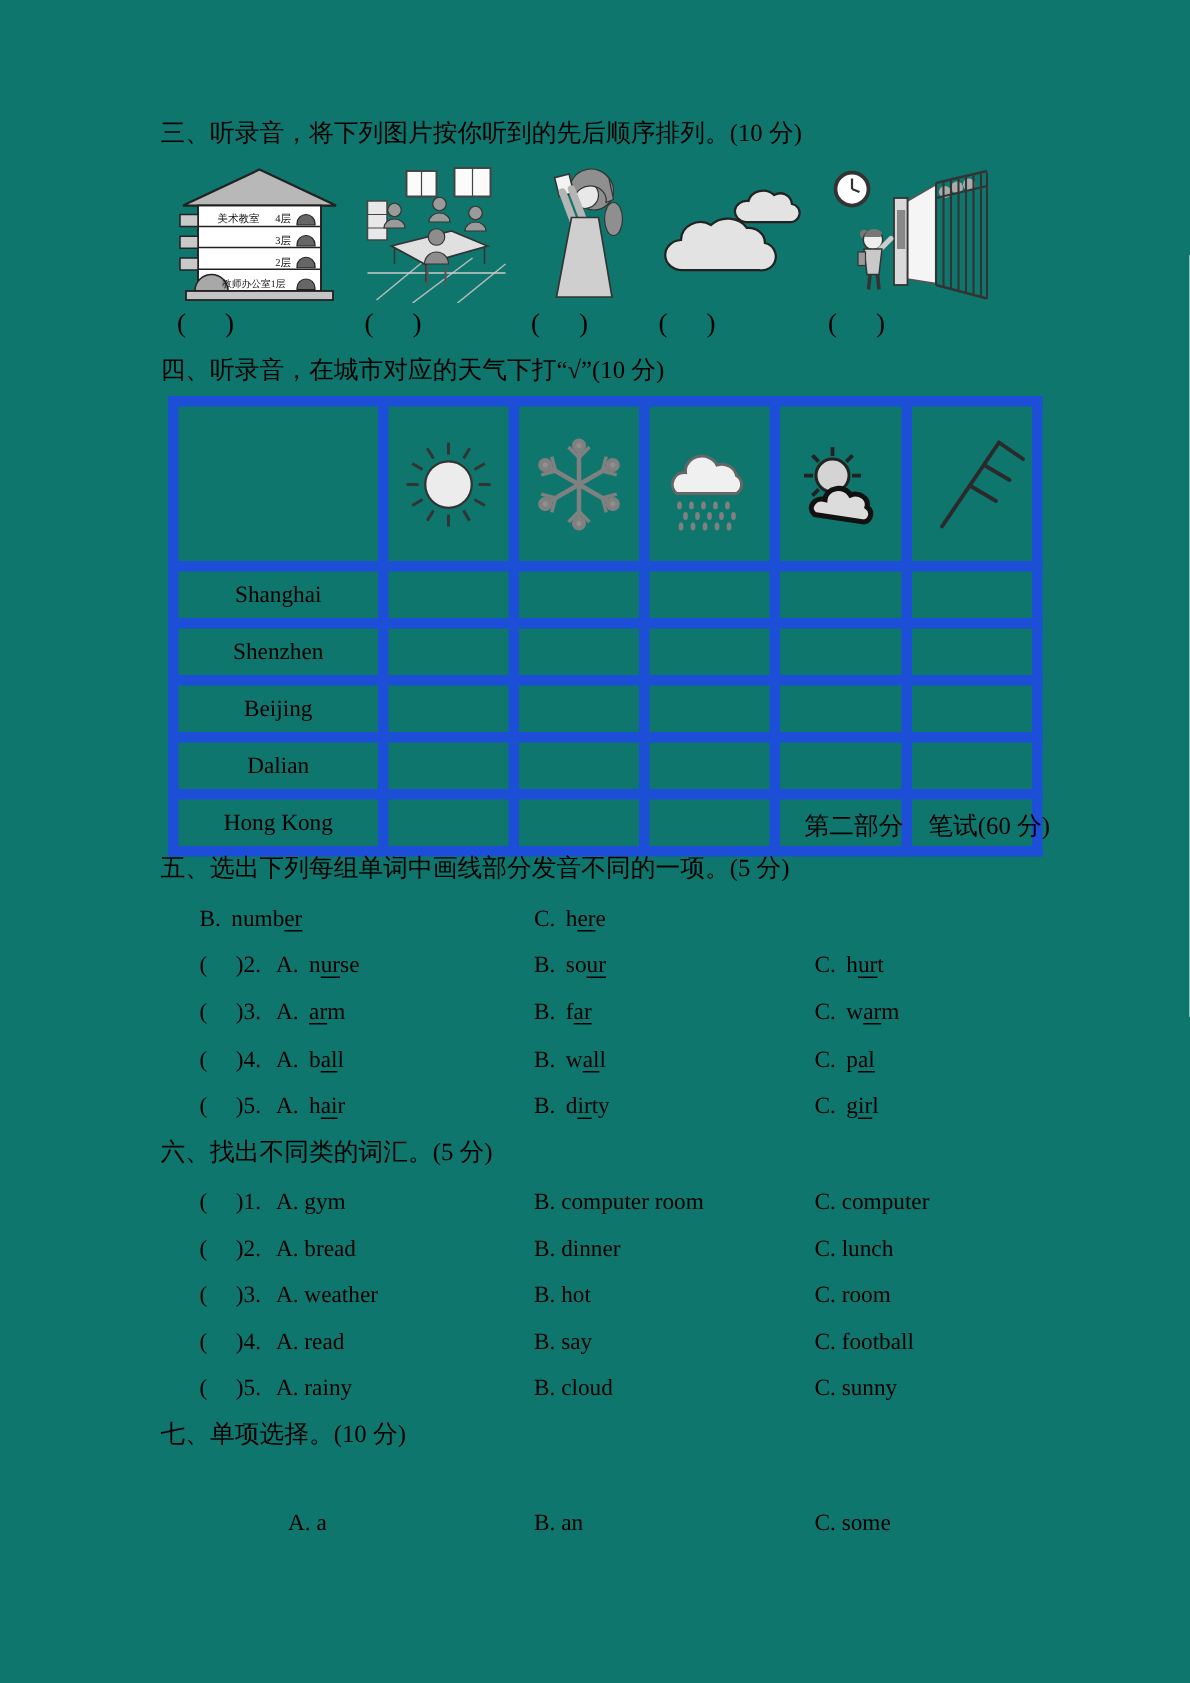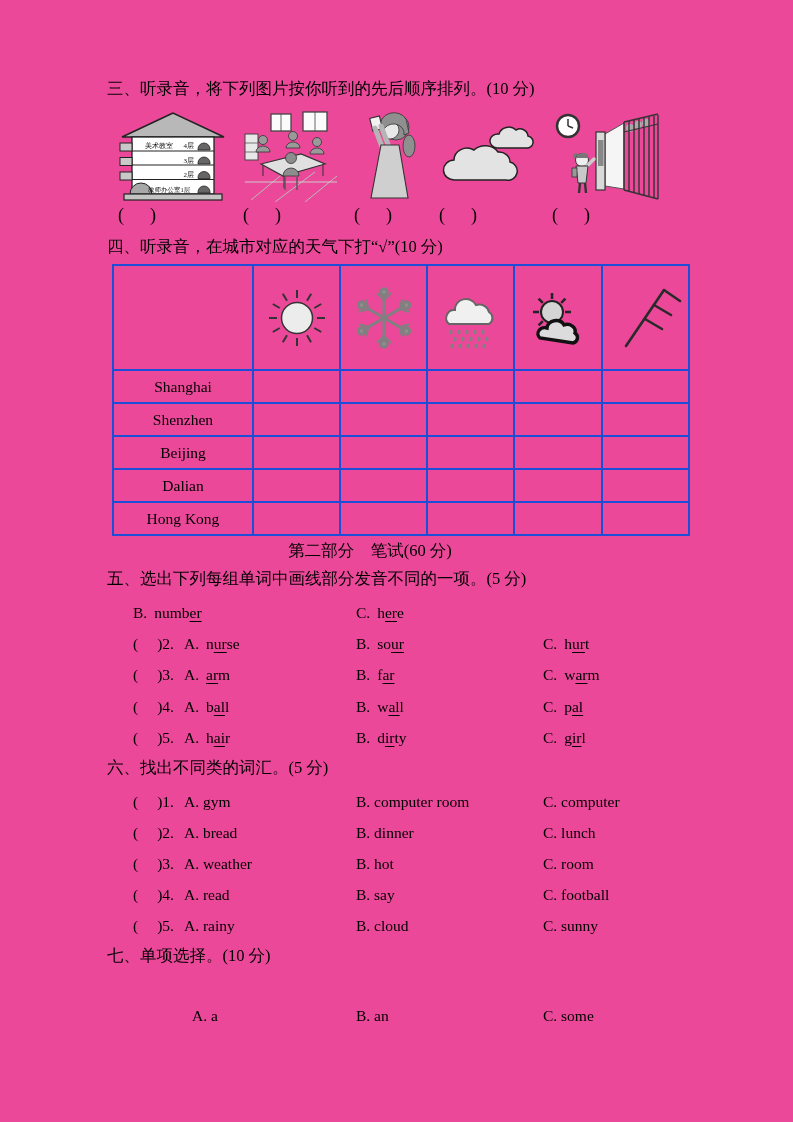--- a/index.html
+++ b/index.html
@@ -1,32 +1,32 @@
 <!DOCTYPE html>
 <html><head>
 <meta charset="utf-8">
 <style>
   html,body{margin:0;padding:0;background:#ffffff;}
   body{width:793px;height:1122px;font-family:"Liberation Serif",serif;color:#000;}
-  .page{position:relative;width:793px;height:1122px;background:#ec4899;overflow:hidden;}
+  .page{position:relative;width:793px;height:1122px;background:#0f766e;overflow:hidden;}
   .heading{position:absolute;left:107px;font-size:16.5px;white-space:nowrap;}
   
   .pictures{position:absolute;left:118px;top:110px;display:flex;gap:15px;align-items:flex-end;}
   .pic{display:flex;flex-direction:column;}
   .pic svg{display:block;}
   .pparen{height:24px;margin-top:3px;font-size:18px;letter-spacing:0;}
   .pgap{display:inline-block;width:26px;}
   
   .wtable{position:absolute;left:112px;top:264px;border-collapse:collapse;}
-  .wtable td{border:2px solid #1d4ed8;padding:0;}
+  .wtable td{border:7px solid #1d4ed8;padding:0;}
   .wtable .hrow td{height:103px;text-align:center;vertical-align:middle;}
   .wtable .crow td{height:31px;text-align:center;vertical-align:middle;font-size:15.5px;}
   .wtable td svg{display:block;margin:0 auto;}
   
-  .part2{position:absolute;left:40px;top:540px;width:660px;text-align:center;font-size:16.5px;}
+  .part2{position:absolute;left:40px;top:540px;width:660px;text-align:right;font-size:16.5px;}
   
   .qlist{position:absolute;left:133px;width:575px;}
   .qrow{display:grid;grid-template-columns:223px 187px 1fr;align-items:center;font-size:15.5px;white-space:nowrap;}
   .s5list{top:597px;} .s5list .qrow{height:31.4px;}
   .s6list{top:786px;} .s6list .qrow{height:31.2px;}
   .pnum{display:inline-block;}
   .pgap2{display:inline-block;width:19px;}
   .pn{margin-right:10px;}
   .olet{margin-right:7px;}
   .ul{text-decoration:underline;text-underline-offset:2.5px;}

